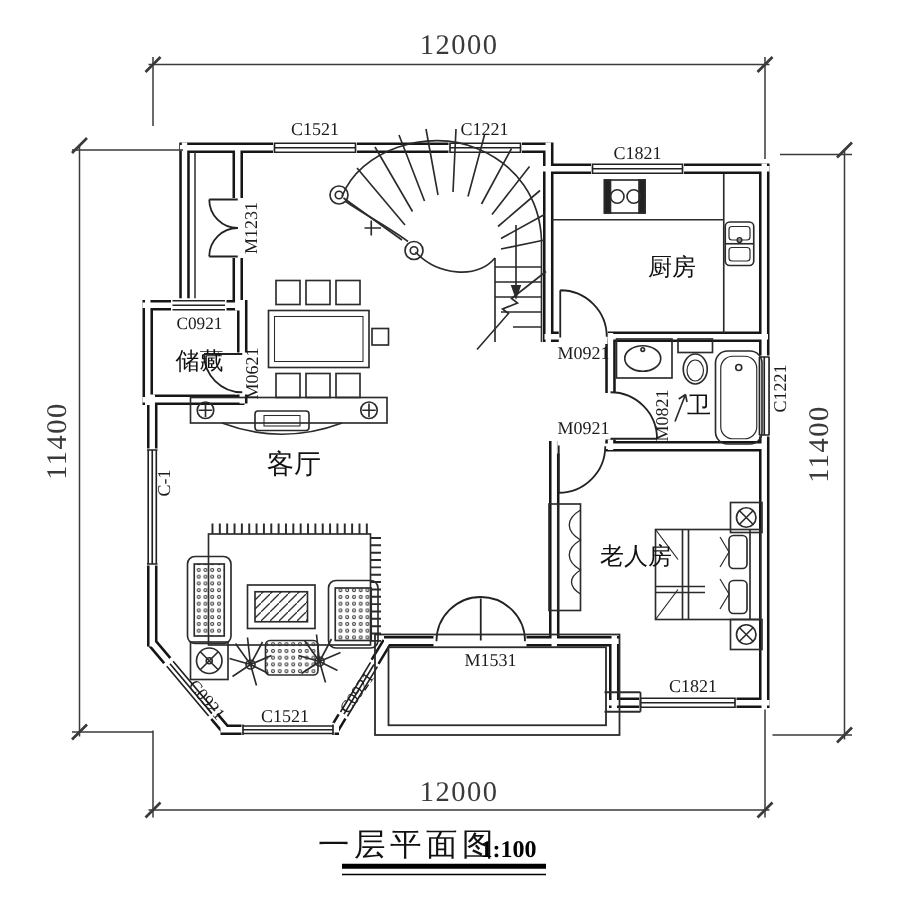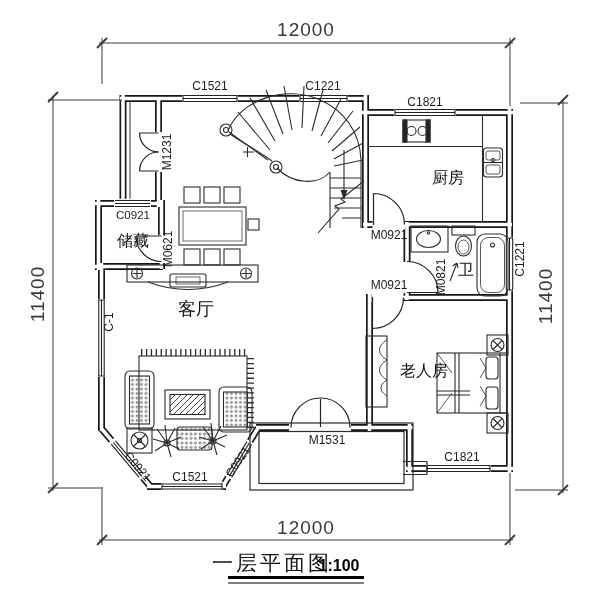--- a/index.html
+++ b/index.html
@@ -1,17 +1,17 @@
 <!DOCTYPE html>
 <html><head>
 <meta charset="utf-8">
 <style>
   html,body{margin:0;padding:0;background:#ffffff;}
   .canvas{position:relative;width:600px;height:600px;background:#ffffff;overflow:hidden;
-          font-family:Liberation Sans, sans-serif;}
+          font-family:Liberation Serif, serif;}
   svg{display:block;}
   text{fill:#111;}
   .dimtext{font-size:19px;fill:#3a3a3a;letter-spacing:1px;}
   .lbl{font-size:12px;fill:#1c1c1c;}
   .lbl-sm{font-size:11.5px;fill:#1c1c1c;}
   .room{font-size:16px;fill:#111;}
   .room-big{font-size:18px;}
   .title-cn{font-size:21px;letter-spacing:3px;fill:#111;}
   .title-scale{font-size:16px;font-weight:bold;fill:#000;}
 </style>

